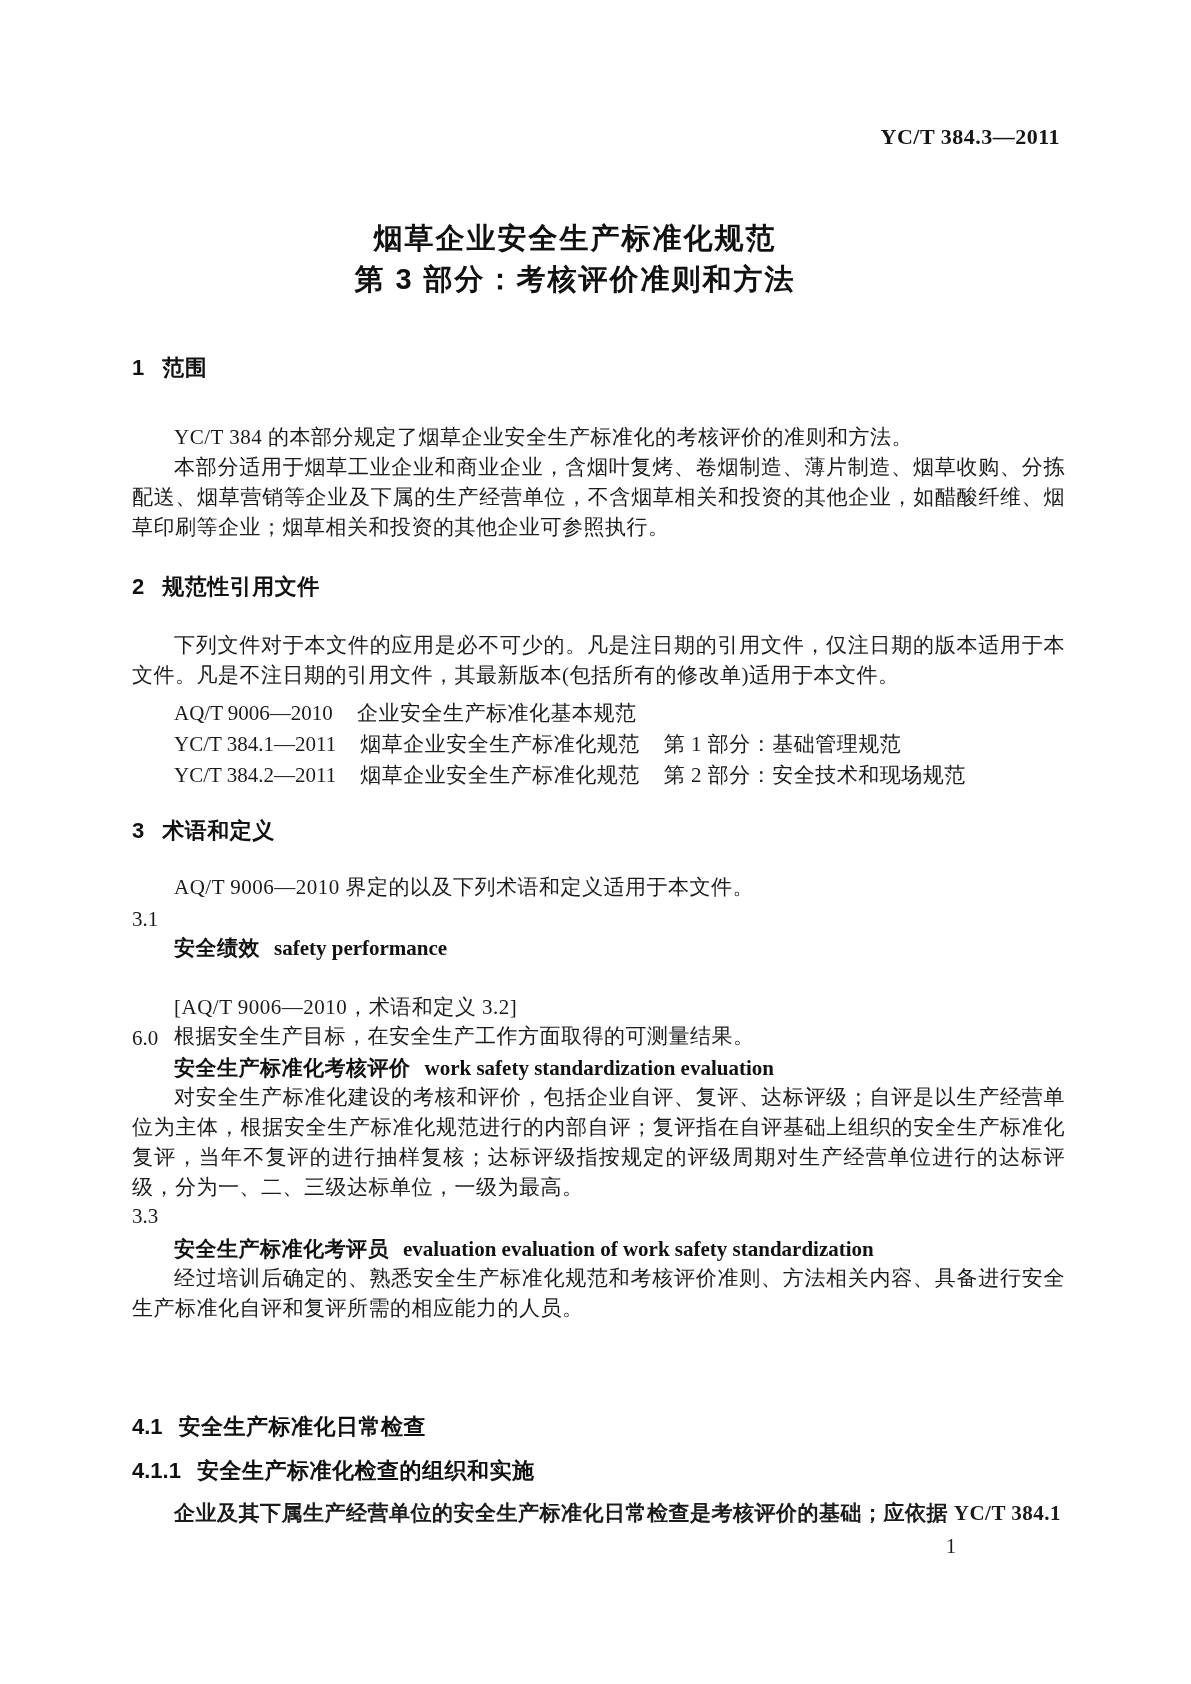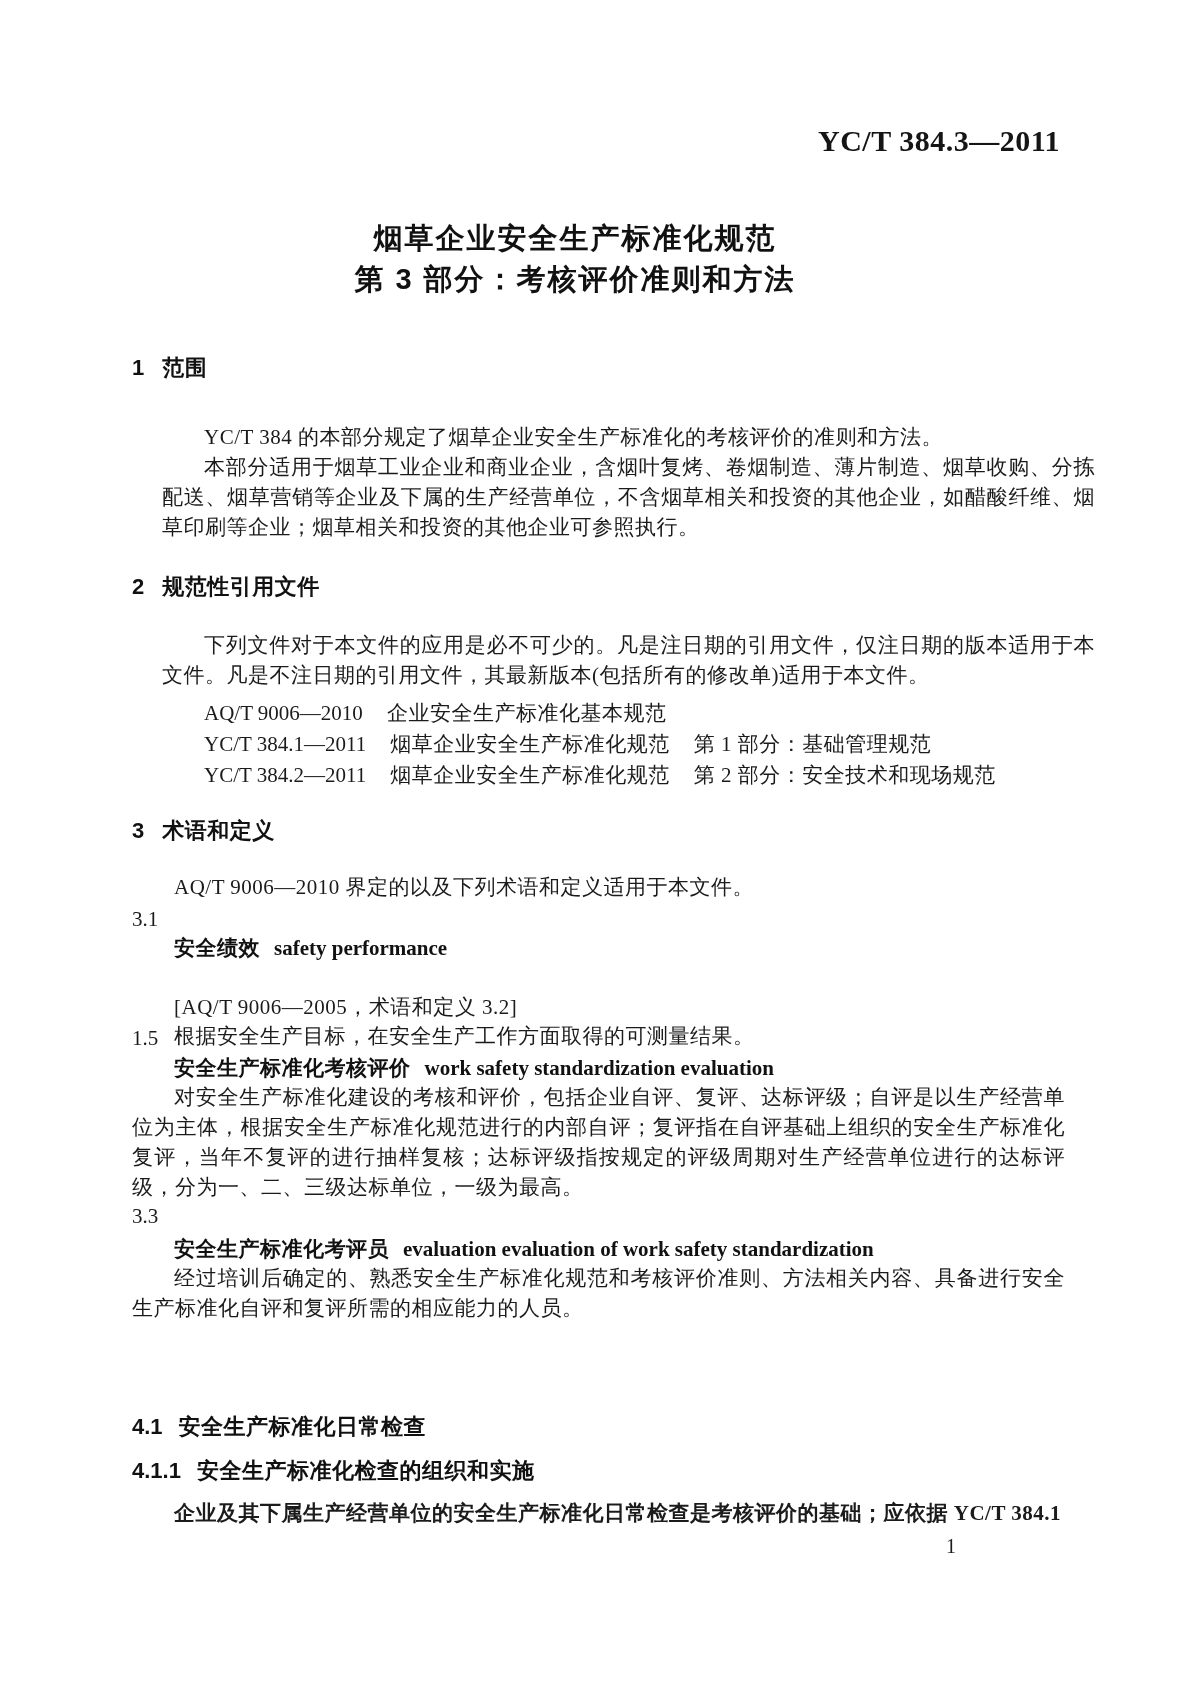--- a/index.html
+++ b/index.html
@@ -5,26 +5,26 @@
   html,body{margin:0;padding:0;}
   body{
     width:1191px;height:1684px;
     background:#ffffff;
     color:#1b1b1b;
     font-family:"Liberation Serif","DejaVu Serif",serif;
     position:relative;
     overflow:hidden;
   }
   .page{position:absolute;inset:0;}
-  .abs{position:absolute;left:132px;width:933px;margin-left:30px;}
+  .abs{position:absolute;left:132px;width:933px;}
   
   .header-ref{
     position:absolute;top:124px;right:131px;
     font-family:"Liberation Serif","DejaVu Serif",serif;
-    font-weight:bold;font-size:30px;letter-spacing:0.5px;
+    font-weight:bold;font-size:22px;letter-spacing:0.5px;
     color:#151515;
   }
   
   .doc-title{
     position:absolute;top:218px;left:0;width:1150px;
     text-align:center;
     font-family:"Liberation Sans","DejaVu Sans",sans-serif;
     font-weight:bold;font-size:29px;line-height:41px;
     letter-spacing:2px;color:#111;
   }
@@ -115,23 +115,23 @@
   <h2 class="clause abs" style="top:816px;">
     <span class="cnum">3</span><span>术语和定义</span>
   </h2>
   <p class="para indent abs" style="top:872px;">AQ/T 9006—2010 界定的以及下列术语和定义适用于本文件。</p>
 
   <p class="tnum abs" style="top:904px;">3.1</p>
   <p class="term-head abs" style="top:933px;">
     <span class="zh">安全绩效</span><span class="en">safety performance</span>
   </p>
   <p class="para indent abs" style="top:1021px;">根据安全生产目标，在安全生产工作方面取得的可测量结果。</p>
-  <p class="para indent abs oneline" style="top:992px;">[AQ/T 9006—2005，术语和定义 3.2]</p>
+  <p class="para indent abs oneline" style="top:992px;">[AQ/T 9006—2010，术语和定义 3.2]</p>
 
-  <p class="tnum abs" style="top:1023px;">1.5</p>
+  <p class="tnum abs" style="top:1023px;">6.0</p>
   <p class="term-head abs" style="top:1053px;">
     <span class="zh">安全生产标准化考核评价</span><span class="en">work safety standardization evaluation</span>
   </p>
   <p class="para indent abs" style="top:1082px;">对安全生产标准化建设的考核和评价，包括企业自评、复评、达标评级；自评是以生产经营单位为主体，根据安全生产标准化规范进行的内部自评；复评指在自评基础上组织的安全生产标准化复评，当年不复评的进行抽样复核；达标评级指按规定的评级周期对生产经营单位进行的达标评级，分为一、二、三级达标单位，一级为最高。</p>
 
   <p class="tnum abs" style="top:1201px;">3.3</p>
   <p class="term-head abs" style="top:1234px;">
     <span class="zh">安全生产标准化考评员</span><span class="en">evaluation evaluation of work safety standardization</span>
   </p>
   <p class="para indent abs" style="top:1263px;">经过培训后确定的、熟悉安全生产标准化规范和考核评价准则、方法相关内容、具备进行安全生产标准化自评和复评所需的相应能力的人员。</p>

